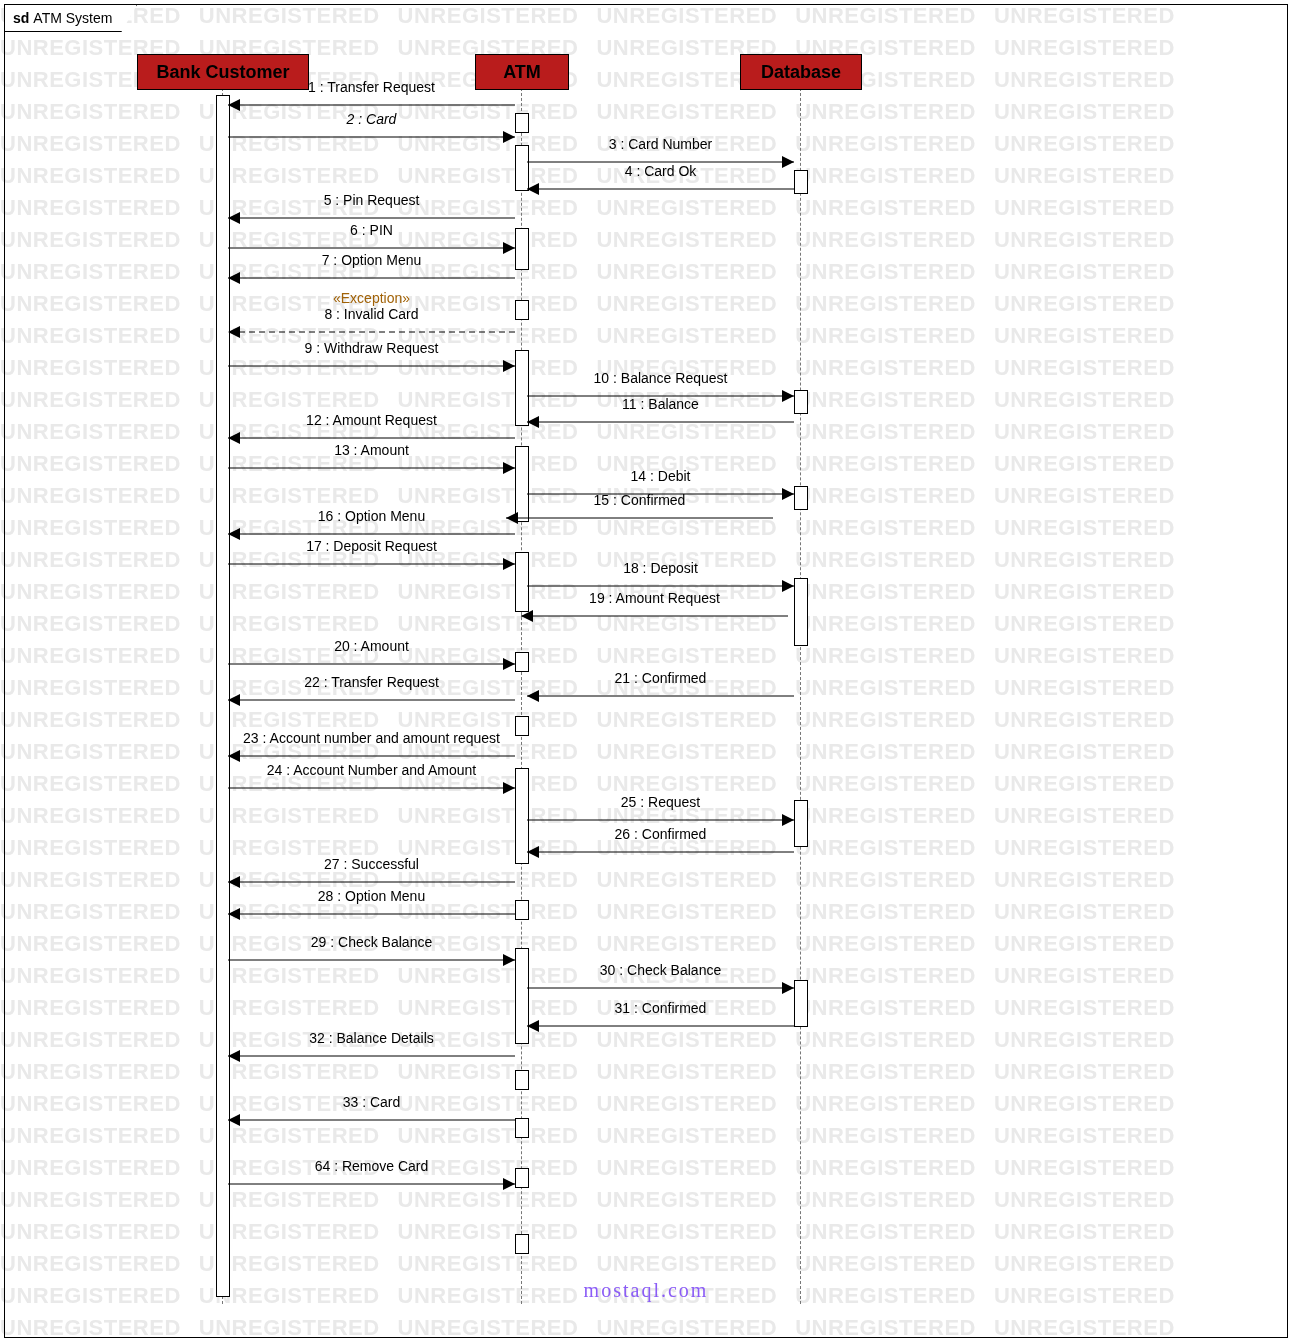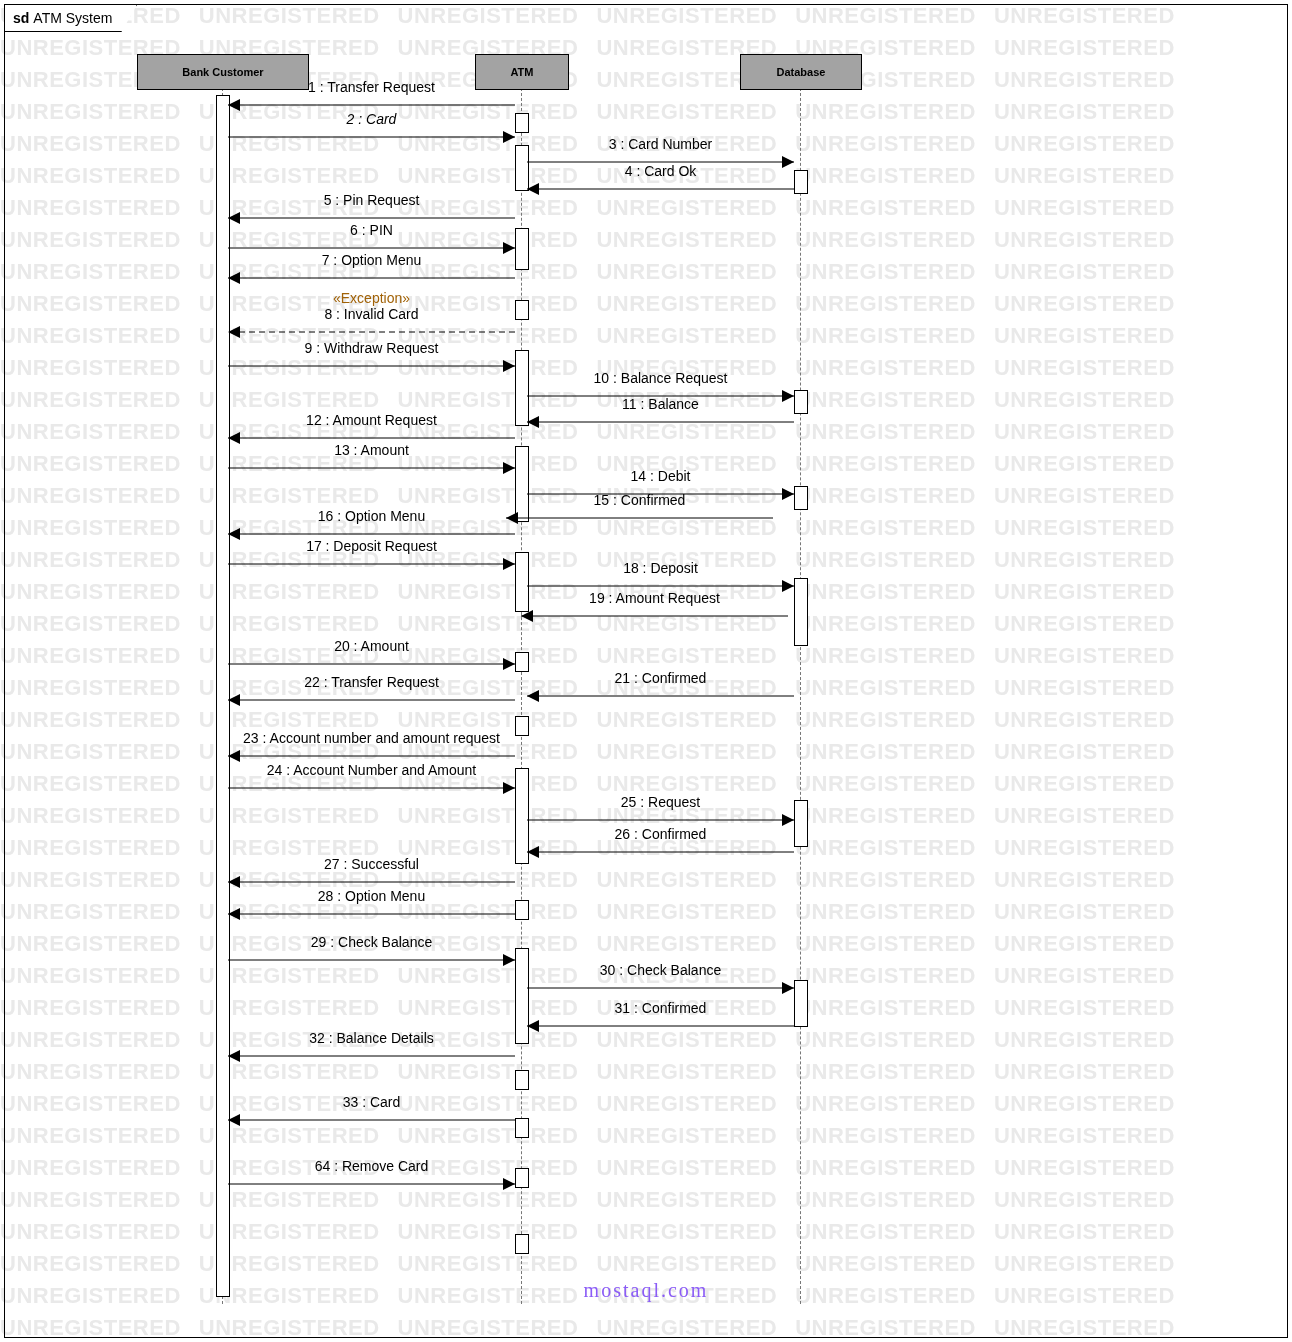--- a/index.html
+++ b/index.html
@@ -6,22 +6,22 @@
   .canvas{position:relative;width:1292px;height:1342px;margin:0 auto;background:#fff;overflow:hidden;}
   .watermark{position:absolute;inset:0;display:flex;flex-wrap:wrap;align-content:flex-start;
     overflow:hidden;font-size:22px;font-weight:700;color:#e9e9e9;letter-spacing:0.5px;line-height:32px;
     user-select:none;pointer-events:none;z-index:0;}
   .wm-word{padding-right:18px;}
   .frame{position:absolute;left:4px;top:4px;right:4px;bottom:4px;border:1px solid #000;z-index:2;}
   .tab{position:absolute;left:4px;top:4px;height:26px;background:#fff;border:1px solid #000;
     padding:0 24px 0 8px;font-size:14px;display:flex;align-items:center;z-index:3;
     clip-path:polygon(0 0,100% 0,calc(100% - 16px) 100%,0 100%);}
   .tab b{margin-right:4px;}
-  .lifeline-box{position:absolute;background:#a3a3a3;border:1px solid #000;height:34px;
-    display:flex;align-items:center;justify-content:center;font-size:11px;font-weight:700;z-index:4;text-align:right;}
+  .lifeline-box{position:absolute;background:#b91c1c;border:1px solid #000;height:34px;
+    display:flex;align-items:center;justify-content:center;font-size:18px;font-weight:700;z-index:4;text-align:right;}
   .lifeline{position:absolute;width:0;border-left:1px dashed #777;z-index:3;}
   .activation{position:absolute;width:12px;background:#fff;border:1px solid #000;z-index:4;}
   .msg{position:absolute;z-index:5;}
   .msg .label{position:absolute;width:100%;text-align:center;font-size:14px;color:#000;top:-18px;}
   .msg .label2{position:absolute;width:100%;text-align:center;font-size:14px;color:#a16207;top:-34px;}
   .msg svg{position:absolute;left:0;top:0;}
   .site-wm{position:absolute;left:50%;transform:translateX(-50%);bottom:40px;
     font-size:20px;color:#8b5cf6;font-family:serif;z-index:1;letter-spacing:2px;}
 </style>
 </head>

